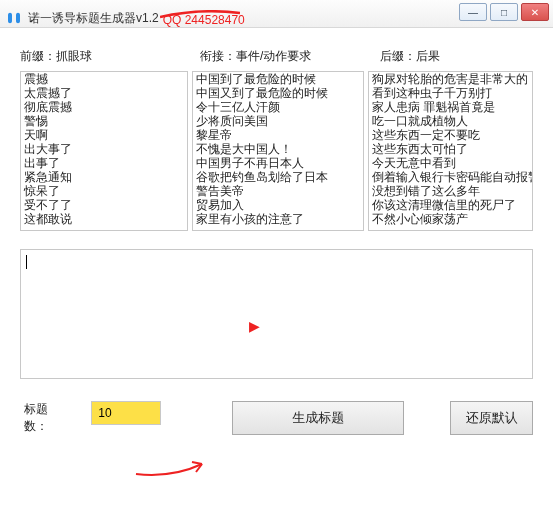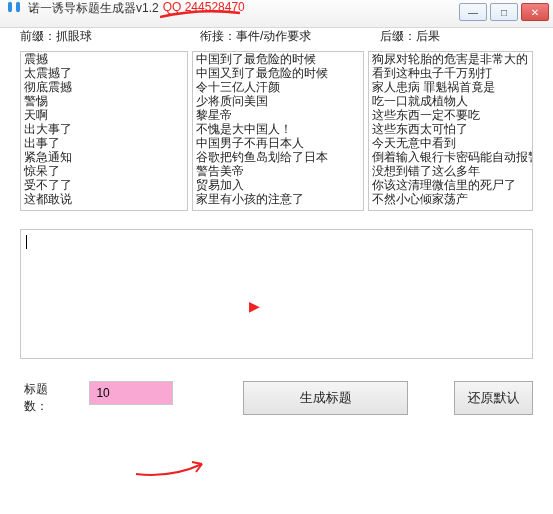--- a/index.html
+++ b/index.html
@@ -10,21 +10,21 @@
   width: 553px;
   height: 514px;
   overflow: hidden;
   position: relative;
 }
 .titlebar {
   height: 28px;
   background: linear-gradient(#fdfdfd, #f0f0f0);
   border-bottom: 1px solid #d8d8d8;
   display: flex;
-  align-items: flex-start;
+  align-items: flex-end;
   padding: 0 6px;
   position: relative;
 }
 .app-icon {
   width: 16px; height: 16px;
   margin-right: 6px;
 }
 .app-icon svg { width: 16px; height: 16px; display:block; }
 .app-title { color: #333; font-size: 12px; }
 .title-redtext { color: #e22; font-size: 12px; margin-left: 4px; }
@@ -43,21 +43,21 @@
   background: linear-gradient(#f6f9fd, #e3edf8);
   display: flex; align-items: center; justify-content: center;
   font-size: 10px; color: #345;
 }
 .win-btn.close {
   background: linear-gradient(#f08080, #d9534f);
   border-color: #b84040;
   color: #fff;
 }
 .content {
-  padding: 0 20px 8px 20px;
+  padding: 20px 20px 8px 20px;
 }
 .labels-row { display: flex; margin-bottom: 6px; }
 .lbl { font-size: 12px; color: #222; }
 .lbl1 { width: 180px; }
 .lbl2 { width: 180px; }
 .lbl3 { flex: 1; }
 .lists-row { display: flex; gap: 4px; }
 .listbox {
   border: 1px solid #c8c8c8;
   background: #fff;
@@ -91,23 +91,23 @@
   font-size: 14px;
   pointer-events: none;
 }
 .bottom-row {
   display: flex;
   margin-top: 22px;
   gap: 26px;
 }
 .count-label { font-size: 12px; color: #222; margin-left: 4px; }
 .count-input {
-  width: 84px; height: 24px;
+  width: 70px; height: 24px;
   border: 1px solid #c8c8c8;
-  background: #f9a8d4;
+  background: #fde047;
   padding: 2px 6px;
   font-size: 12px;
 }
 .spacer1 { width: 22px; }
 .btn {
   height: 34px;
   border: 1px solid #aaa;
   background: linear-gradient(#f5f5f5, #e3e3e3);
   border-radius: 0;
   font-size: 13px;

